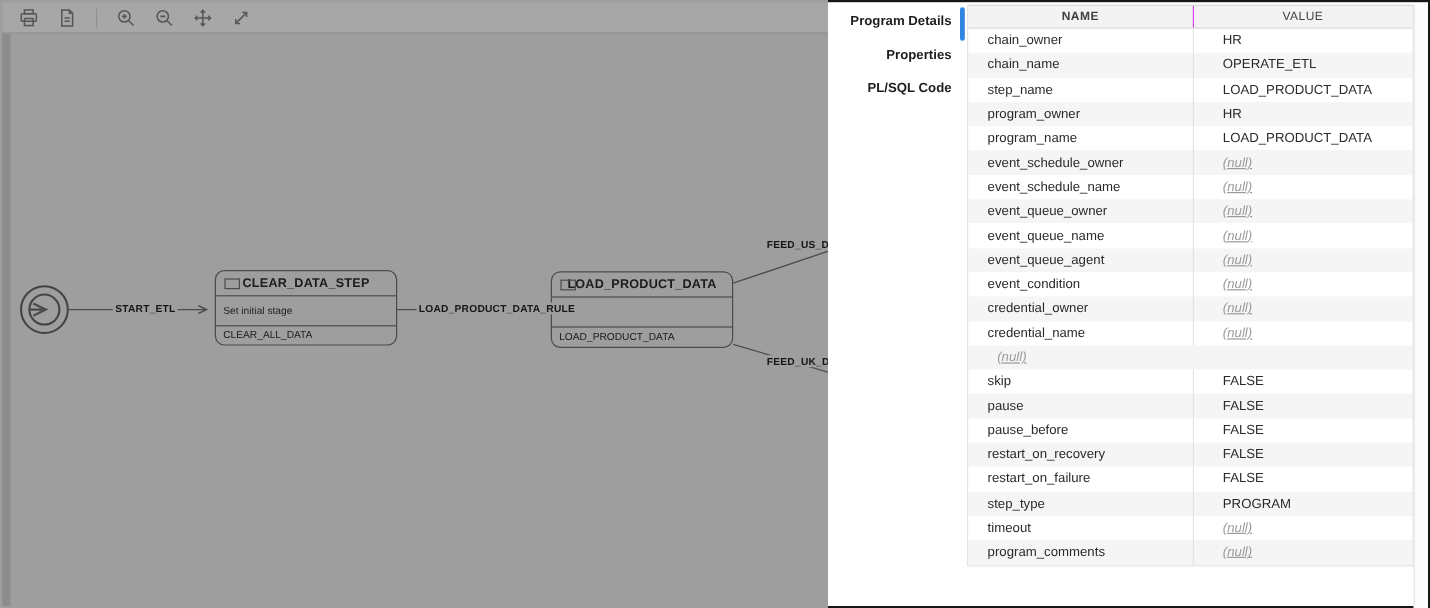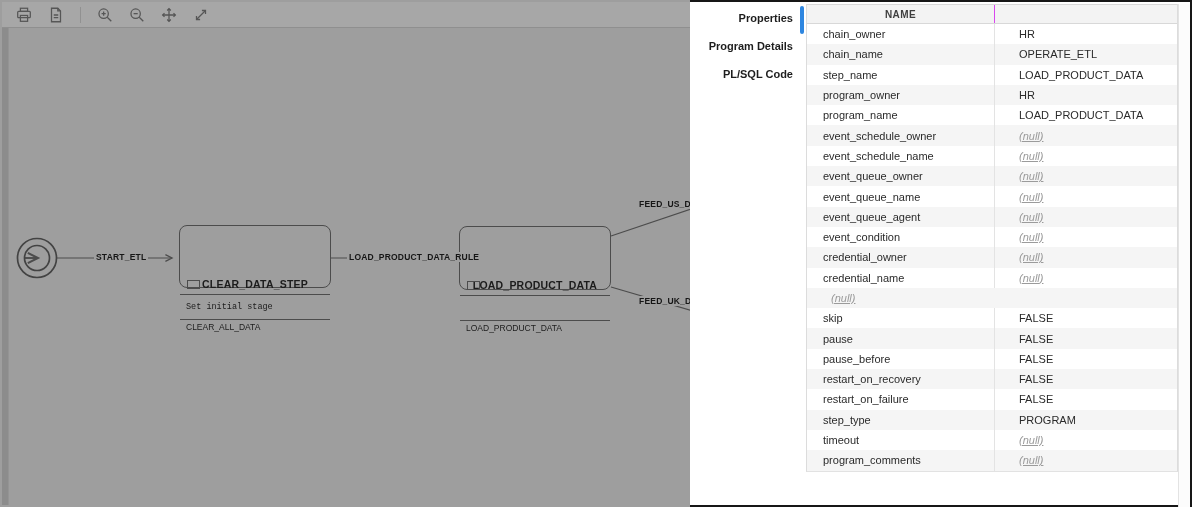--- a/index.html
+++ b/index.html
@@ -31,29 +31,29 @@
 
   .diagram-svg { position:absolute; left:0; top:0; width:690px; height:507px; }
 
   .node {
     position:absolute; border:1.5px solid #4c4c4c; border-radius:8px;
     background:transparent; color:#1c1c1c;
   }
   .node .n-header {
     height:21px; border-bottom:1.5px solid #4c4c4c;
     display:flex; align-items:center; justify-content:center; position:relative;
-    font-size:10.5px; font-weight:bold; letter-spacing:.2px;margin-top:48px;
+    font-size:10.5px; font-weight:bold; letter-spacing:.2px;
   }
   .node .n-hicon {
     position:absolute; left:7px; top:6px; width:13px; height:9px;
     border:1.5px solid #4c4c4c; background:transparent;
   }
   .node .n-body {
     height:25px; border-bottom:1.5px solid #4c4c4c;
-    display:flex; align-items:center; padding-left:6px; font-size:8.5px;font-family:Liberation Mono, monospace;
+    display:flex; align-items:center; padding-left:6px; font-size:8.5px;
   }
   .node .n-footer {
     height:14px; display:flex; align-items:center; padding-left:6px; font-size:8.5px;
   }
 
   .edge-label {
     position:absolute; background:#9e9e9e; color:#161616;
     font-size:8.5px; font-weight:bold; letter-spacing:.2px;
     padding:0 2px; white-space:nowrap;
   }
@@ -190,29 +190,30 @@
 
     <span class="edge-label" style="left:94px; top:252px;">START_ETL</span>
     <span class="edge-label" style="left:347px; top:252px;">LOAD_PRODUCT_DATA_RULE</span>
     <span class="edge-label" style="left:637px; top:199px;">FEED_US_DATA</span>
     <span class="edge-label" style="left:637px; top:296px;">FEED_UK_DATA</span>
   </div>
 
   <div class="panel">
 
     <div class="tabs">
+      <div class="tab">Program Details</div>
       <div class="tab">Properties</div>
-      <div class="tab">Program Details</div>
       <div class="tab">PL/SQL Code</div>
     </div>
     <div class="tab-indicator" style="top: 4px; background: rgb(46, 134, 224);"></div>
 
     <div class="prop-table">
       <div class="thead">
         <div class="hcell c-name">NAME</div>
+        <div class="hcell c-value">VALUE</div>
       </div>
       <div>
   <div class="trow">
     <div class="cell cell-name">chain_owner</div>
     <div class="cell cell-value">HR</div>
   </div>
 
   <div class="trow alt">
     <div class="cell cell-name">chain_name</div>
     <div class="cell cell-value">OPERATE_ETL</div>

